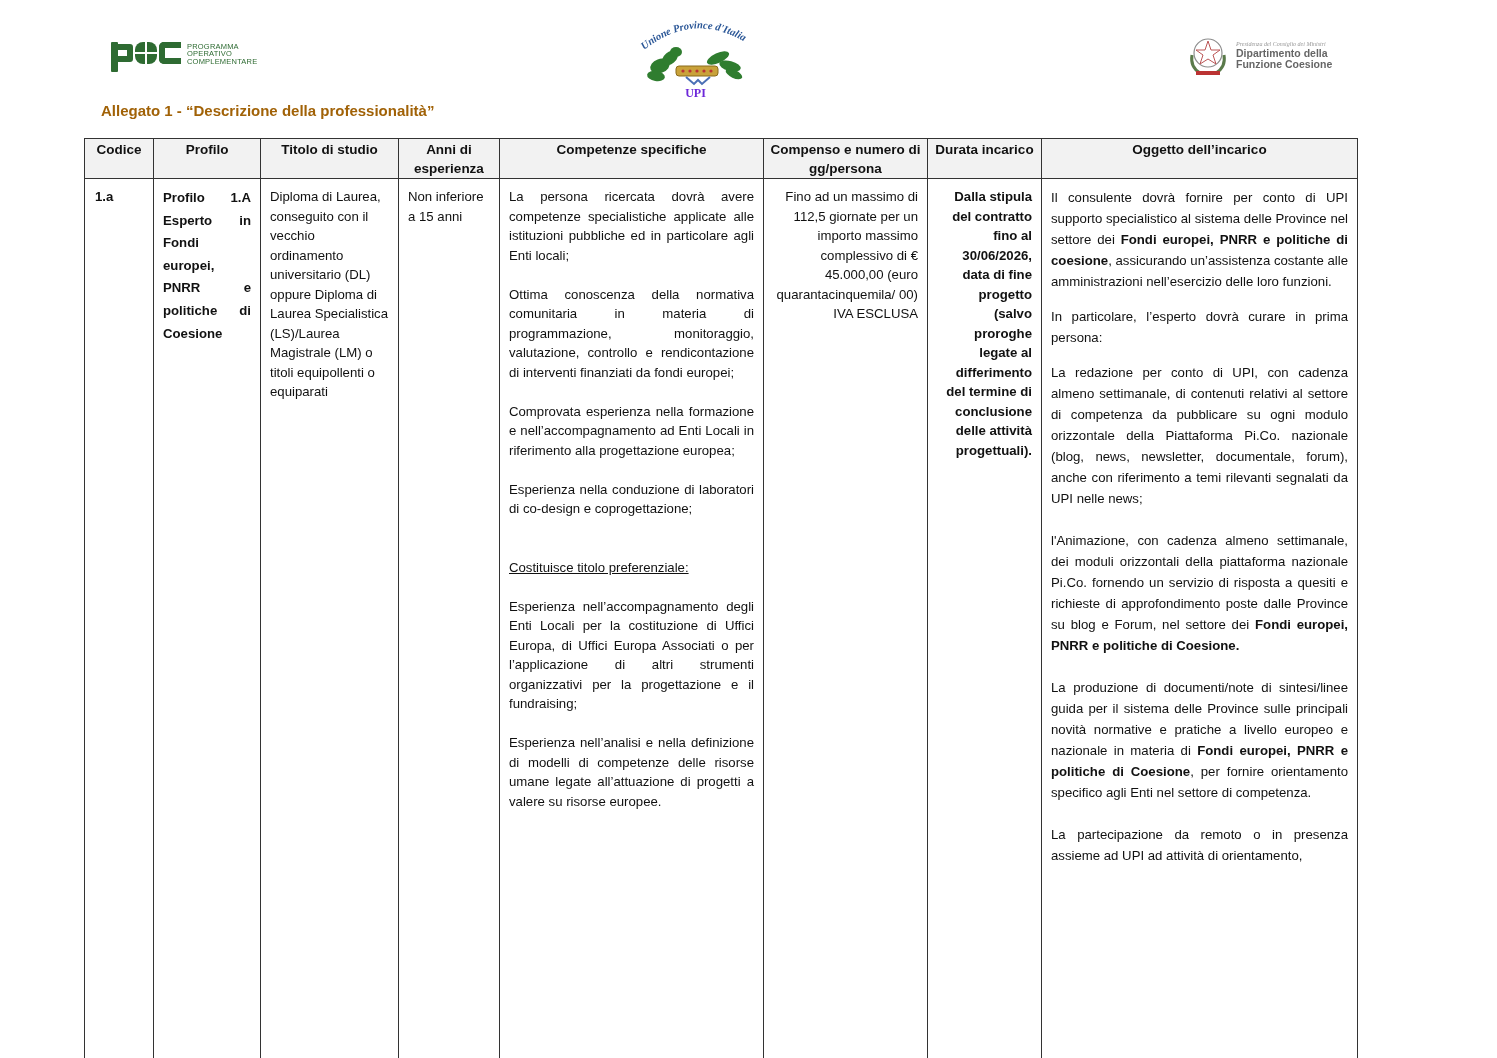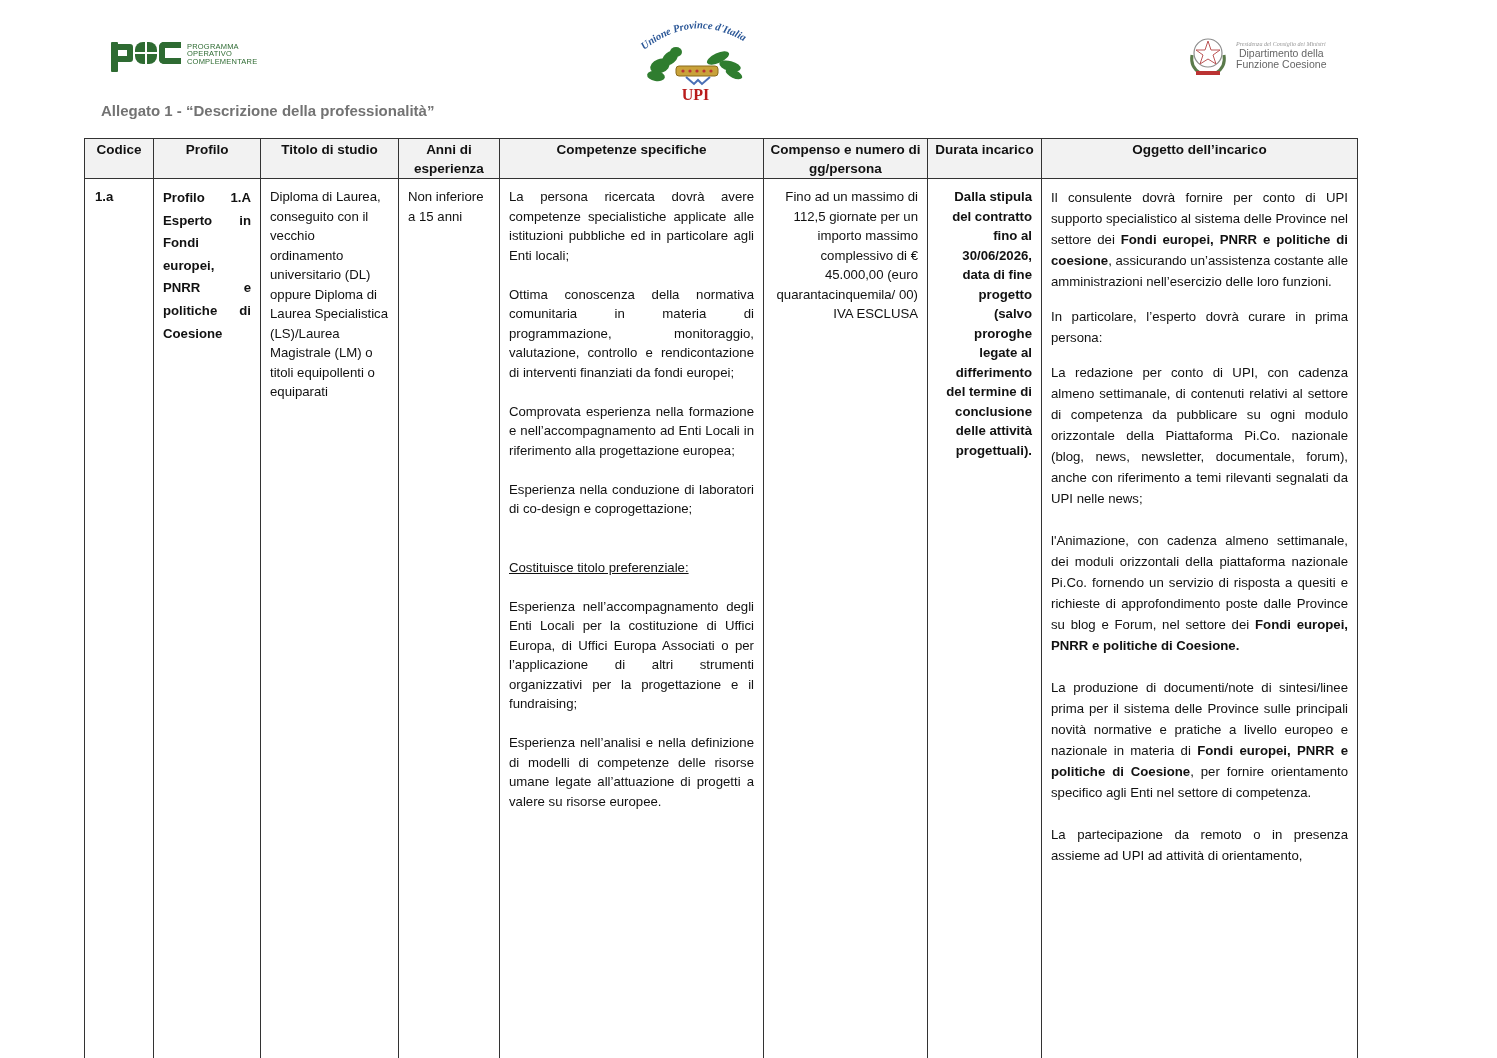--- a/index.html
+++ b/index.html
@@ -17,29 +17,29 @@
   .poc-o span:nth-child(1) { border-top-left-radius: 8px; }
   .poc-o span:nth-child(2) { border-top-right-radius: 8px; }
   .poc-o span:nth-child(3) { border-bottom-left-radius: 8px; }
   .poc-o span:nth-child(4) { border-bottom-right-radius: 8px; }
   .poc-c { width: 22px; height: 22px; border: 6px solid #2e6b32; border-right: none; border-radius: 5px 0 0 5px; margin-bottom: 8px; }
   .poc-text { margin-left: 6px; font-size: 7.5px; line-height: 7.5px; color: #2e6b32; letter-spacing: 0.2px; margin-top: -6px; }
 
   .logo-upi { position: absolute; left: 638px; top: 14px; width: 115px; height: 92px; }
   .upi-arc { position: absolute; left: 0; top: 0; width: 115px; height: 40px; }
   .upi-branches { position: absolute; left: 8px; top: 30px; width: 100px; height: 42px; }
-  .upi-name { position: absolute; left: 0; width: 115px; top: 72px; text-align: center; font-family: "Liberation Serif", serif; font-weight: bold; font-size: 16px; color: #b91c1c; }
+  .upi-name { position: absolute; left: 0; width: 115px; top: 72px; text-align: center; font-family: "Liberation Serif", serif; font-weight: bold; font-size: 12px; color: #6d28d9; }
 
   .logo-dfp { position: absolute; left: 1186px; top: 32px; width: 160px; height: 46px; display: flex; align-items: center; }
   .dfp-emblem { width: 44px; height: 44px; }
   .dfp-text { margin-left: 6px; display: flex; flex-direction: column; }
   .dfp-sub { font-family: "Liberation Serif", serif; font-style: italic; font-size: 6px; color: #999; margin-bottom: 1px; }
-  .dfp-line { font-size: 10.5px; font-weight: normal; color: #666; line-height: 11px; text-align: center; }
+  .dfp-line { font-size: 10.5px; font-weight: bold; color: #666; line-height: 11px; }
 
-  .doc-title { position: absolute; left: 101px; top: 102px; font-size: 15px; font-weight: bold; color: #737373; }
+  .doc-title { position: absolute; left: 101px; top: 102px; font-size: 15px; font-weight: bold; color: #a16207; }
 
   
   .tbl { position: absolute; left: 84px; top: 138px; width: 1273px; height: 1001px; border-collapse: collapse; table-layout: fixed; }
   .tbl th, .tbl td { border: 1px solid #333; vertical-align: top; font-size: 13.2px; line-height: 19.5px; }
   .tbl thead tr { height: 40px; }
   .tbl th { background: #f2f2f2; font-weight: bold; text-align: center; padding: 1px 4px 0 4px; line-height: 19px; font-size: 13.5px; }
   .tbl td { padding: 8px 9px; }
   .c-code { font-weight: bold; padding-left: 10px !important; }
   .c-prof { font-weight: bold; text-align: justify; line-height: 22.6px !important; }
   .c-titolo { }
@@ -166,18 +166,18 @@
         <p>Esperienza nell’accompagnamento degli Enti Locali per la costituzione di Uffici Europa, di Uffici Europa Associati o per l’applicazione di altri strumenti organizzativi per la progettazione e il fundraising;</p>
         <p>Esperienza nell’analisi e nella definizione di modelli di competenze delle risorse umane legate all’attuazione di progetti a valere su risorse europee.</p>
       </td>
       <td class="c-compenso">Fino ad un massimo di 112,5 giornate per un importo massimo complessivo di € 45.000,00 (euro quarantacinquemila/ 00) IVA ESCLUSA</td>
       <td class="c-durata">Dalla stipula del contratto fino al 30/06/2026, data di fine progetto (salvo proroghe legate al differimento del termine di conclusione delle attività progettuali).</td>
       <td class="c-ogg">
         <p><span>Il consulente dovrà fornire per conto di UPI supporto specialistico al sistema delle Province nel settore dei </span><b>Fondi europei, PNRR e politiche di coesione</b><span>, assicurando un’assistenza costante alle amministrazioni nell’esercizio delle loro funzioni.</span></p>
         <p>In particolare, l’esperto dovrà curare in prima persona:</p>
         <p class="big">La redazione per conto di UPI, con cadenza almeno settimanale, di contenuti relativi al settore di competenza da pubblicare su ogni modulo orizzontale della Piattaforma Pi.Co. nazionale (blog, news, newsletter, documentale, forum), anche con riferimento a temi rilevanti segnalati da UPI nelle news;</p>
         <p class="big"><span>l'Animazione, con cadenza almeno settimanale, dei moduli orizzontali della piattaforma nazionale Pi.Co. fornendo un servizio di risposta a quesiti e richieste di approfondimento poste dalle Province su blog e Forum, nel settore dei </span><b>Fondi europei, PNRR e politiche di Coesione.</b></p>
-        <p class="big"><span>La produzione di documenti/note di sintesi/linee prima per il sistema delle Province sulle principali novità normative e pratiche a livello europeo e nazionale in materia di </span><b>Fondi europei, PNRR e politiche di Coesione</b><span>, per fornire orientamento specifico agli Enti nel settore di competenza.</span></p>
+        <p class="big"><span>La produzione di documenti/note di sintesi/linee guida per il sistema delle Province sulle principali novità normative e pratiche a livello europeo e nazionale in materia di </span><b>Fondi europei, PNRR e politiche di Coesione</b><span>, per fornire orientamento specifico agli Enti nel settore di competenza.</span></p>
         <p>La partecipazione da remoto o in presenza assieme ad UPI ad attività di orientamento,</p>
       </td>
     </tr>
   </tbody>
 </table>
 
 </body></html>

